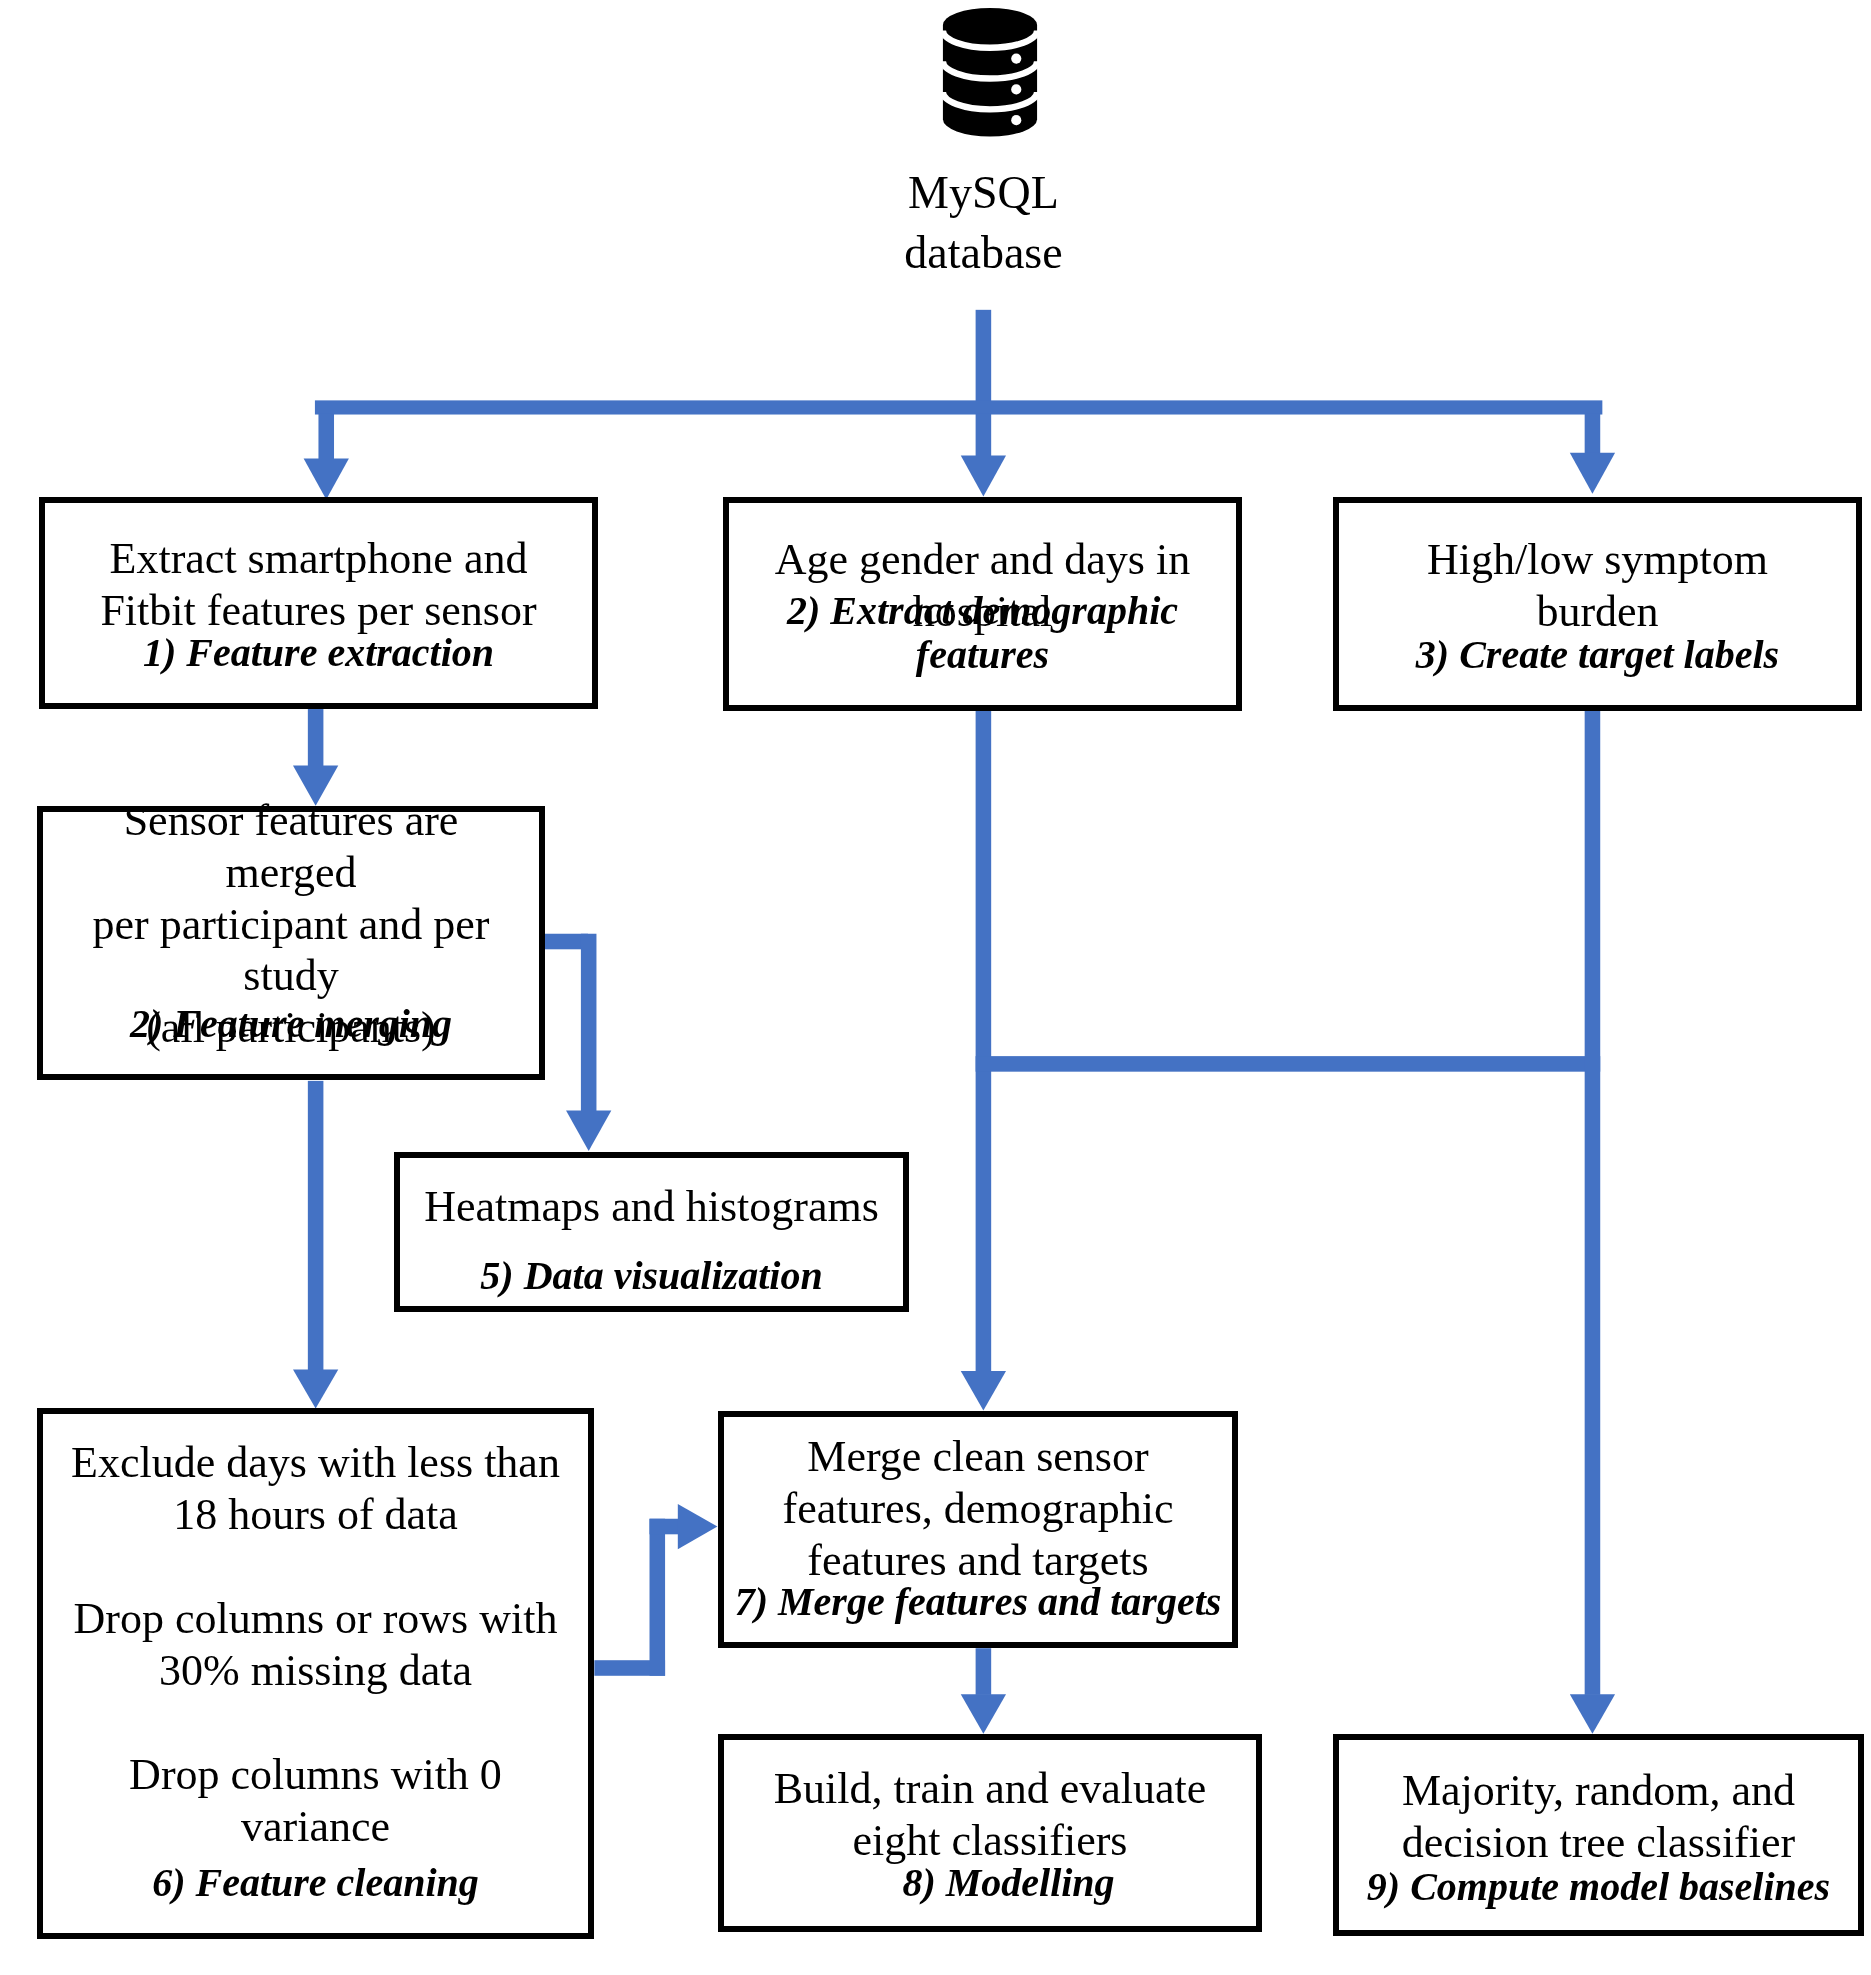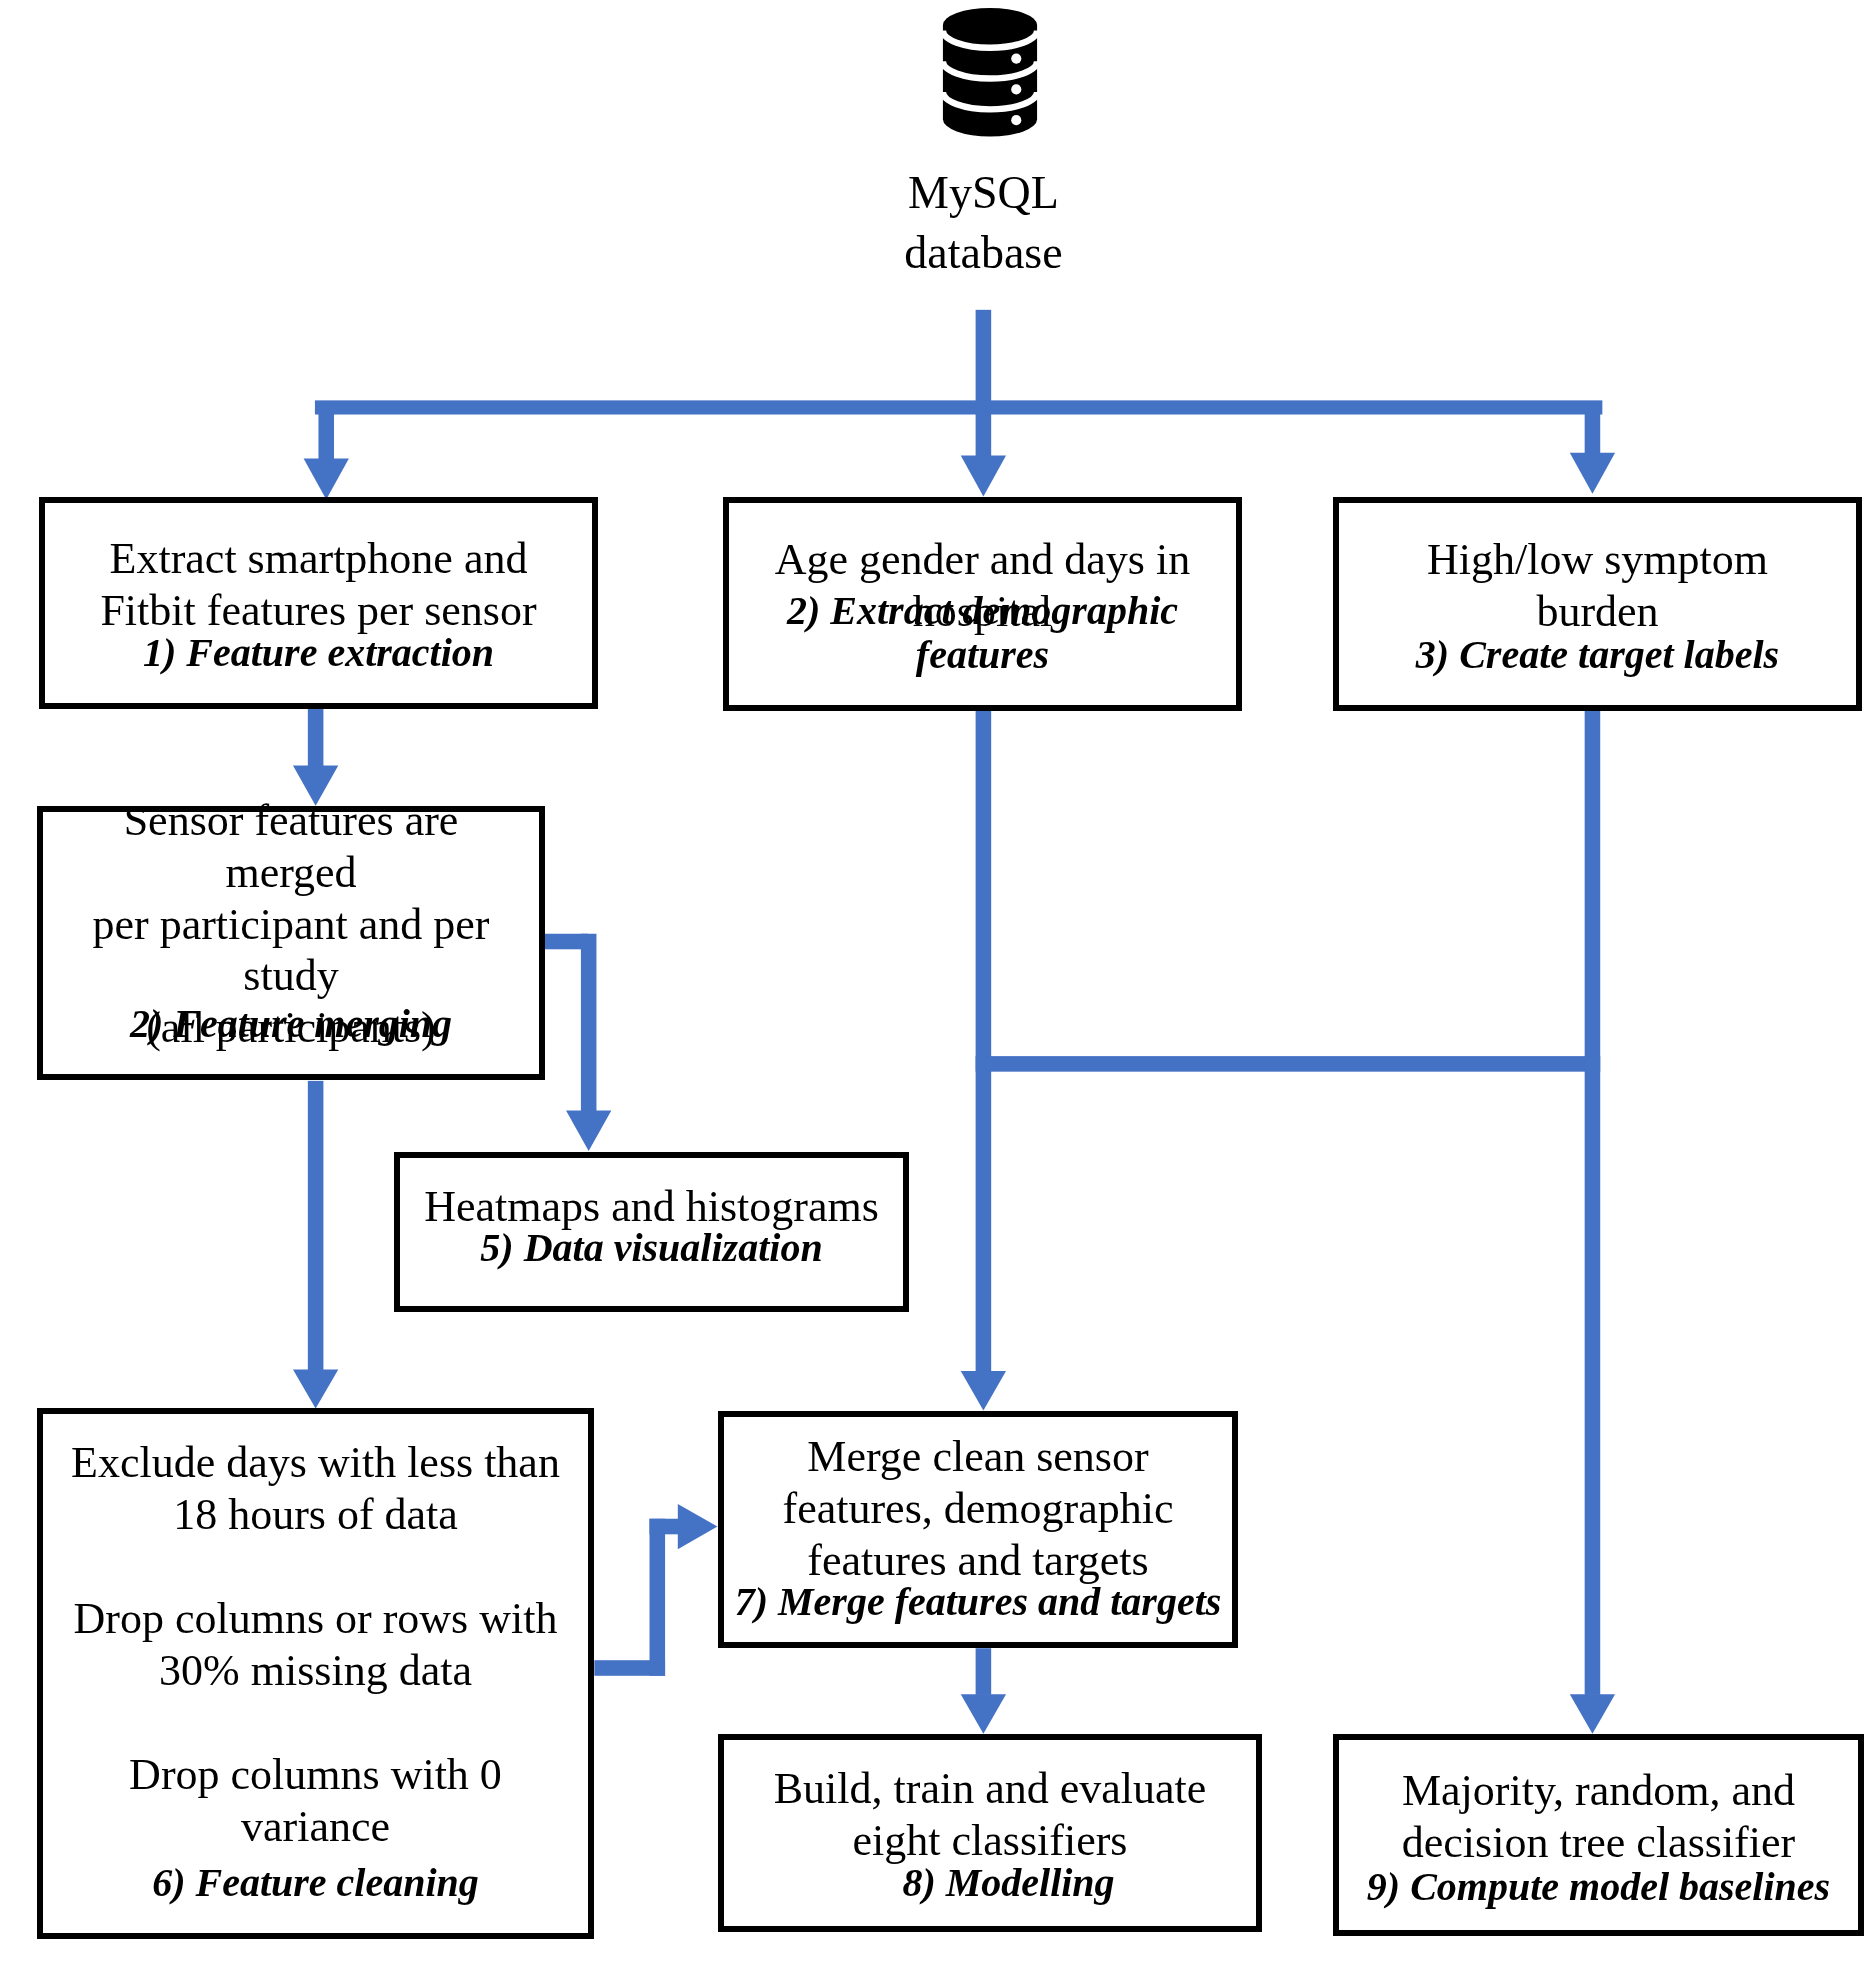--- a/index.html
+++ b/index.html
@@ -146,21 +146,21 @@
 
   <div class="flowbox" style="left:37px;top:806px;width:508px;height:274px;">
     <div class="main">Sensor features are merged
 per participant and per study
 (all participants)</div>
     <div class="caption">2) Feature merging</div>
   </div>
 
   <div class="flowbox" style="left:394px;top:1152px;width:515px;height:160px;">
     <div class="main" style="padding-bottom:50px;">Heatmaps and histograms</div>
-    <div class="caption" style="bottom:36px;">5) Data visualization</div>
+    <div class="caption" style="bottom:8px;">5) Data visualization</div>
   </div>
 
   <div class="flowbox" style="left:37px;top:1408px;width:557px;height:531px;">
     <div class="main" style="padding-bottom:57px;">Exclude days with less than
 18 hours of data
 
 Drop columns or rows with
 30% missing data
 
 Drop columns with 0

